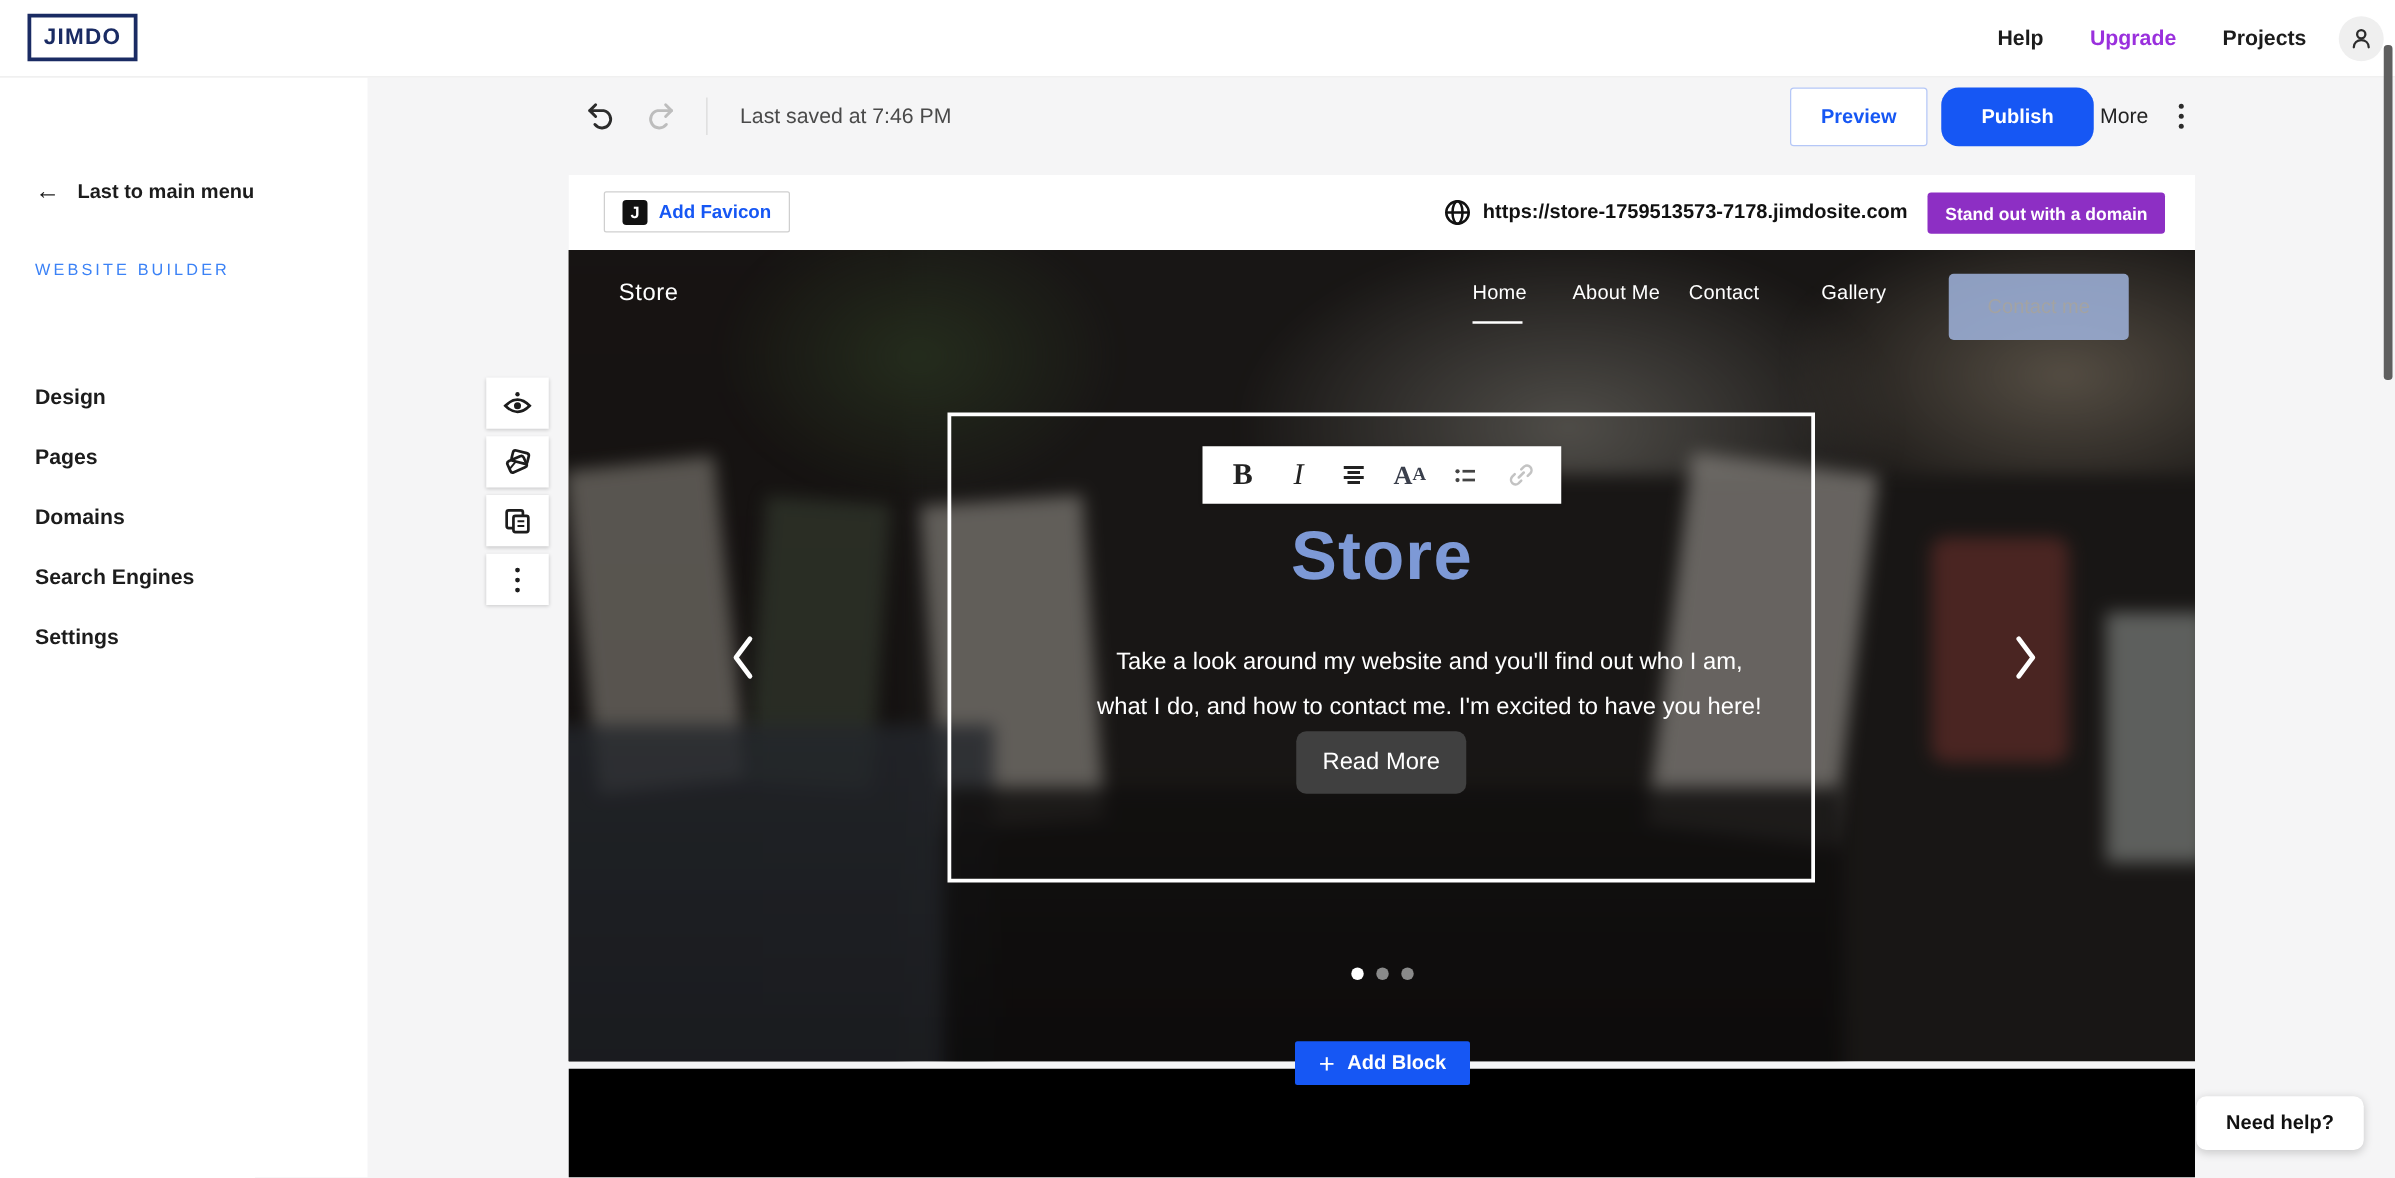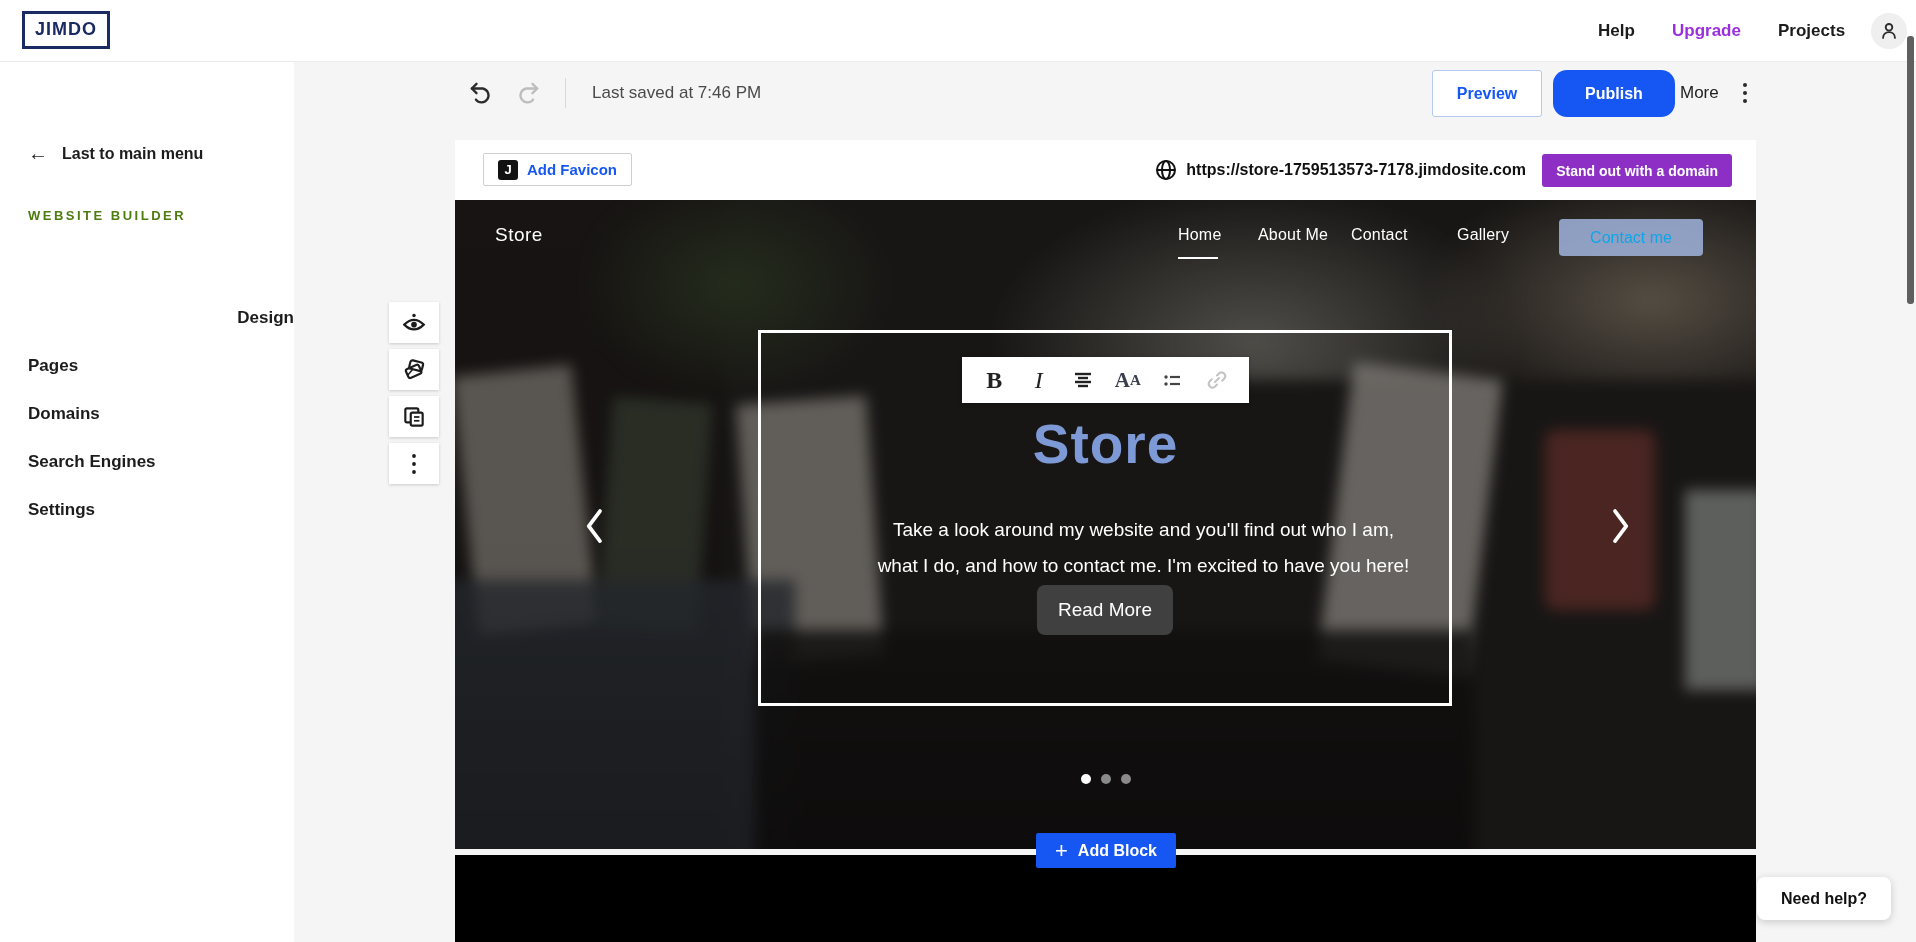--- a/index.html
+++ b/index.html
@@ -14,21 +14,21 @@
               font-size:18px; font-weight:800; letter-spacing:1px; cursor:pointer; }
   .top-link { top:21px; font-size:17px; font-weight:700; color:#1c1c1c; cursor:pointer; }
   .top-link.upgrade { color:#9a30dd; }
   .avatar { left:1871px; top:13px; width:36px; height:36px; border-radius:50%; background:#efefef;
             display:flex; align-items:center; justify-content:center; cursor:pointer; }
 
   
   .sidebar { left:0; top:62px; width:294px; height:880px; background:#fff; z-index:20; }
   .back-row { left:28px; top:80px; font-size:16px; font-weight:700; color:#1c1c1c; cursor:pointer; display:flex; gap:14px; align-items:center;}
   .back-arrow { font-size:20px; }
-  .side-section { left:28px; top:146px; font-size:13px; font-weight:700; letter-spacing:2.5px; color:#4d7c0f; }
+  .side-section { left:28px; top:146px; font-size:13px; font-weight:400; letter-spacing:2.5px; color:#3b82f6; }
   .side-item { left:0; width:294px; height:46px; display:flex; align-items:center; padding-left:28px;
                font-size:17px; font-weight:700; color:#1c1c1c; cursor:pointer; }
   .side-item.active { background:#f4f4f4; border-left:4px solid #1657f4; padding-left:24px; }
 
   
   .icon-btn { background:none; border:none; cursor:pointer; }
   .divider { left:565px; top:78px; width:1px; height:30px; background:#d9d9d9; }
   .last-saved { left:592px; top:83px; font-size:17px; color:#4a4a4a; }
   .btn-preview { left:1432px; top:70px; width:110px; height:47px; background:#fff; border:1px solid #b5c7f7;
                  border-radius:3px; color:#1657f4; font-size:16px; font-weight:700; cursor:pointer; }
@@ -51,22 +51,22 @@
 
   
   .site { left:455px; top:200px; width:1301px; height:649px; overflow:hidden; background:#26221e; }
   .ph { position:absolute; filter:blur(7px); }
   .site-overlay { position:absolute; left:0; top:0; width:100%; height:100%; background:rgba(8,8,10,0.45); }
 
   .site-nav { position:absolute; left:0; top:0; width:100%; height:70px; z-index:4; }
   .site-brand { position:absolute; left:40px; top:24px; color:#fff; font-size:19px; font-weight:400; letter-spacing:.5px; cursor:pointer; }
   .nav-link { position:absolute; top:26px; color:#fff; font-size:16px; letter-spacing:.2px; cursor:pointer; }
   .nav-underline { position:absolute; left:723px; top:57px; width:40px; height:2px; background:#fff; }
-  .btn-contact { position:absolute; left:1104px; top:19px; width:144px; height:37px; border:none; border-radius:4px;
-                 background:rgba(160,180,221,0.85); color:#0ea5e9; font-size:16px; cursor:pointer; }
+  .btn-contact { position:absolute; left:1104px; top:19px; width:144px; height:53px; border:none; border-radius:4px;
+                 background:rgba(160,180,221,0.85); color:#a3a3a3; font-size:16px; cursor:pointer; }
 
   .hero-block { position:absolute; left:303px; top:130px; width:694px; height:376px; border:3px solid #fff; z-index:3; }
   .fmt-bar { position:absolute; left:507px; top:157px; width:287px; height:46px; background:#fff; z-index:5;
              box-shadow:0 1px 4px rgba(0,0,0,.25); display:flex; align-items:center; justify-content:space-around; padding:0 10px;}
   .fmt-btn { width:34px; height:34px; background:none; border:none; cursor:pointer; display:flex; align-items:center; justify-content:center; }
   .fmt-b { font-family:"Liberation Serif", serif; font-size:24px; font-weight:700; color:#222; }
   .fmt-i { font-family:"Liberation Serif", serif; font-size:24px; font-style:italic; color:#222; }
   .fmt-aa { font-family:"Liberation Serif", serif; color:#3a3f4c; font-weight:700; }
 
   .hero-title { position:absolute; left:0; top:212px; width:100%; text-align:center; color:#7d99d6;
@@ -117,21 +117,21 @@
       </svg>
     </div>
   </div>
 
   <div class="abs sidebar">
     <div class="abs back-row">
       <span class="back-arrow">←</span>
       <span>Last to main menu</span>
     </div>
     <div class="abs side-section">WEBSITE BUILDER</div>
-    <div class="abs side-item" style="top:233px;justify-content:flex-end;">
+    <div class="abs side-item" style="top:233px;">
         <span>Design</span>
       </div>
     <div class="abs side-item" style="top:281px;">
         <span>Pages</span>
       </div>
     <div class="abs side-item" style="top:329px;">
         <span>Domains</span>
       </div>
     <div class="abs side-item" style="top:377px;">
         <span>Search Engines</span>

